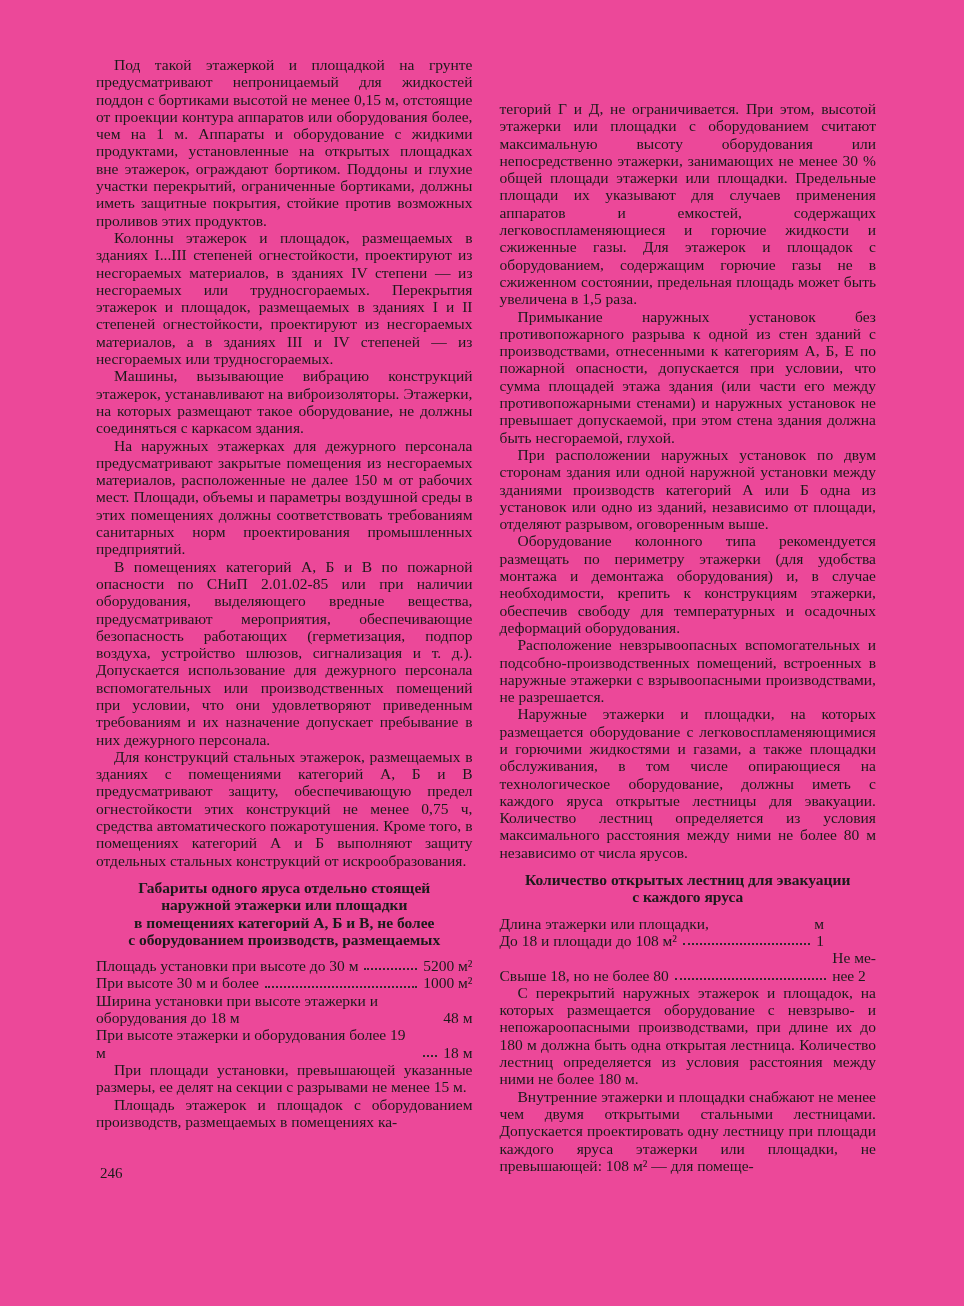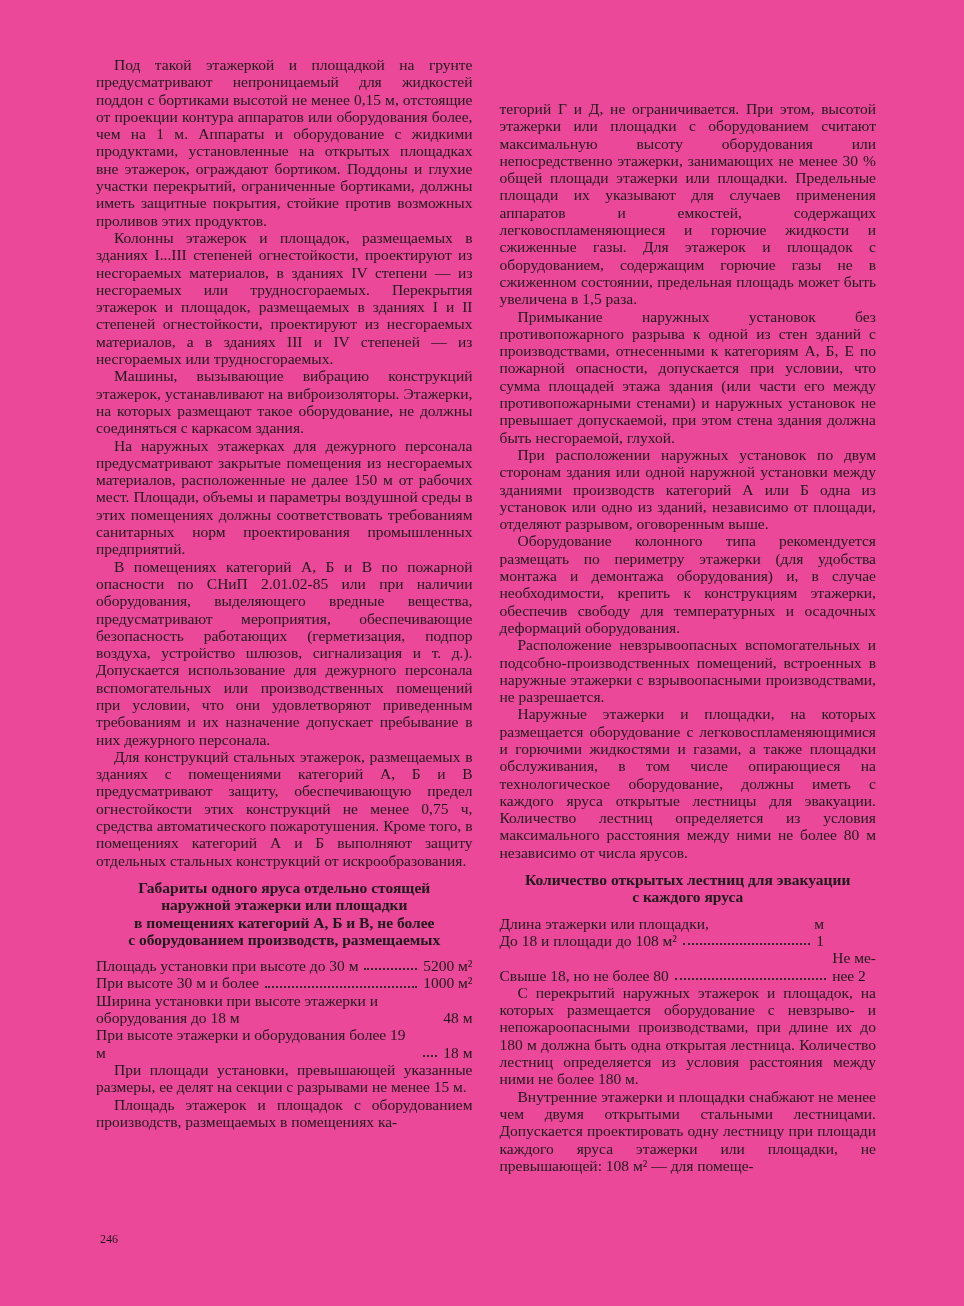--- a/index.html
+++ b/index.html
@@ -32,22 +32,22 @@
     min-width: 12px;
     border-bottom: 2px dotted #2c2c2c;
     margin: 0 6px 4px 6px;
   }
   .leader.no-dots { border-bottom: none; }
   .spec-value { flex: 0 0 auto; white-space: pre-line; text-align: left; }
   .spec-value.pad-right { padding-right: 52px; }
   .page-number {
     position: absolute;
     left: 100px;
-    top: 1232px;
-    font-size: 12px;
+    top: 1165px;
+    font-size: 15px;
   }
 </style>
 </head>
 <body>
 
 <div class="page">
   <div class="columns">
 
     <div class="col">
       <p>Под такой этажеркой и площадкой на грунте предусматривают непроницаемый для жидкостей поддон с бортиками высотой не менее 0,15 м, отстоящие от проекции контура аппаратов или оборудования более, чем на 1 м. Аппараты и оборудование с жидкими продуктами, установленные на открытых площадках вне этажерок, ограждают бортиком. Поддоны и глухие участки перекрытий, ограниченные бортиками, должны иметь защитные покрытия, стойкие против возможных проливов этих продуктов.</p>

